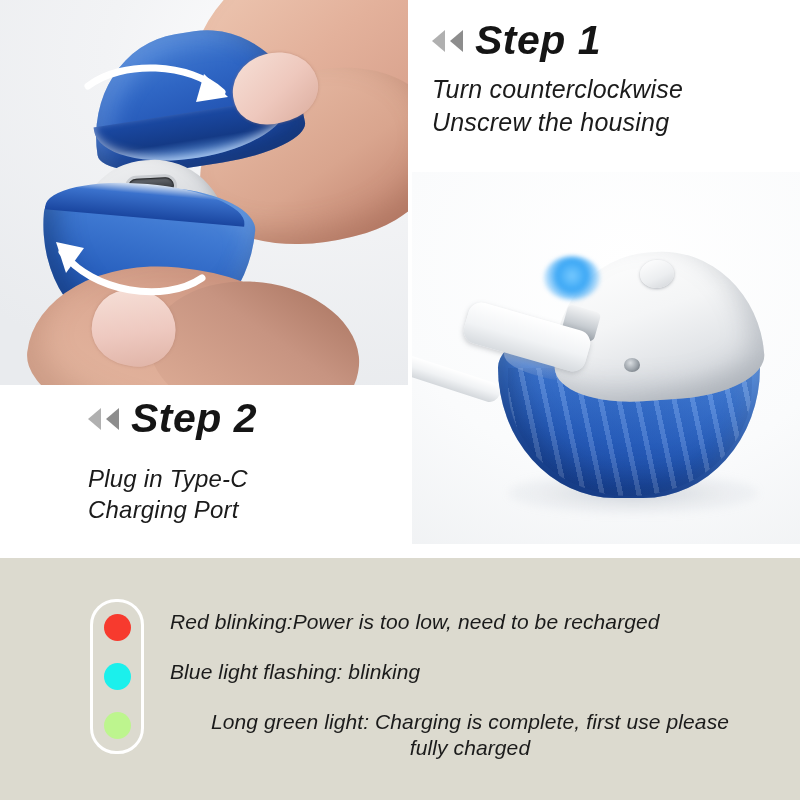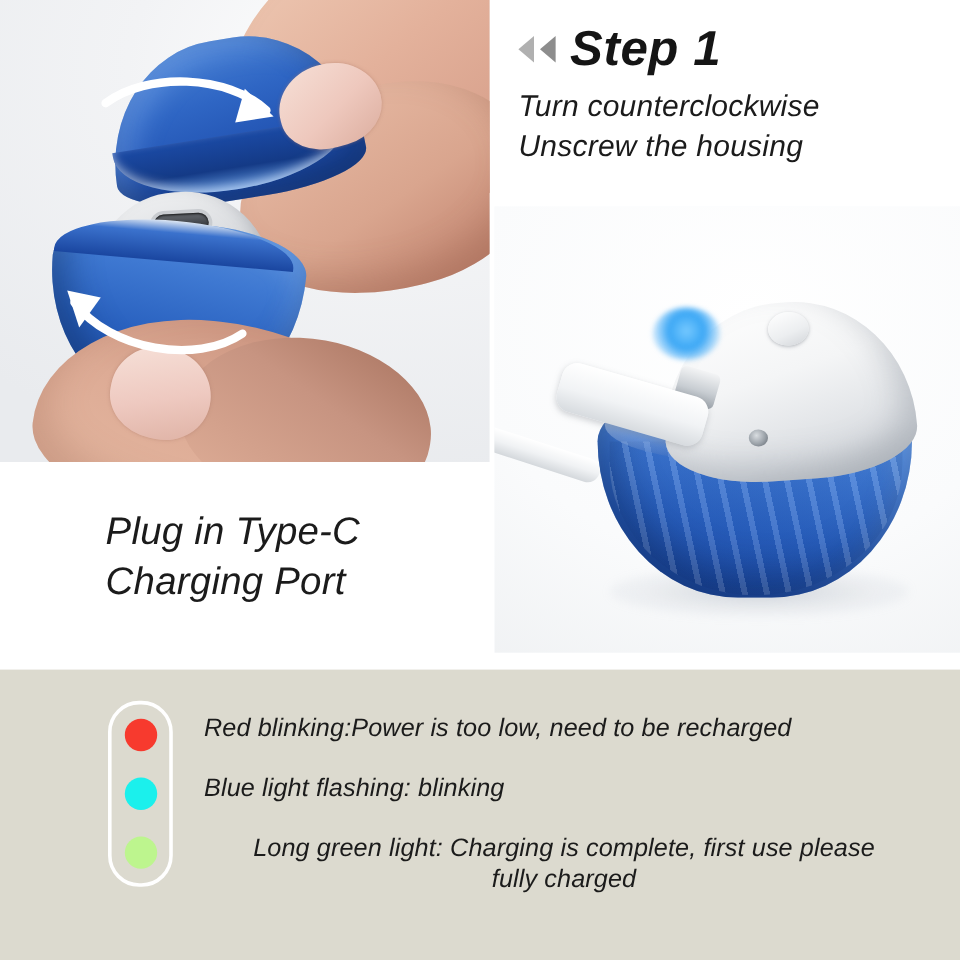--- a/index.html
+++ b/index.html
@@ -301,32 +301,32 @@
     font-family: "Liberation Sans", sans-serif;
     font-style: italic;
     font-weight: 400;
     font-size: 25px;
     line-height: 1.30;
     color: #1b1b1b;
     margin-top: 12px;
     white-space: pre-line;
     letter-spacing: .2px;
   }
-  .step-2 .step-desc { margin-top: 24px; font-size: 32px; font-style: italic; }
+  .step-2 .step-desc { margin-top: 24px; font-size: 24px; font-style: italic; }
 
   
   .legend-panel {
     position: absolute;
     left: 0; top: 558px;
     width: 800px; height: 242px;
     background: #dcdacf;
   }
   .legend-inner {
     position: absolute;
-    left: 90px; top: 24px;
+    left: 90px; top: 39px;
     display: flex;
     align-items: flex-start;
   }
   .lamp-housing {
     position: relative;
     width: 48px;
     padding: 12px 0;
     border: 3px solid #ffffff;
     border-radius: 26px;
     display: flex;
@@ -420,20 +420,25 @@
     <div class="step-head">
       <span class="tri tri-1"></span>
       <span class="tri tri-2"></span>
       <span class="step-title">Step 1</span>
     </div>
     <div class="step-desc">Turn counterclockwise
 Unscrew the housing</div>
   </div>
 
   <div class="step-block step-2">
+    <div class="step-head">
+      <span class="tri tri-1"></span>
+      <span class="tri tri-2"></span>
+      <span class="step-title">Step 2</span>
+    </div>
     <div class="step-desc">Plug in Type-C
 Charging Port</div>
   </div>
 
   <div class="legend-panel">
     <div class="legend-inner">
 
       <div class="lamp-housing">
         <span class="lamp" style="background:#f73a2e"></span>
         <span class="lamp" style="background:#1bf0ec"></span>

